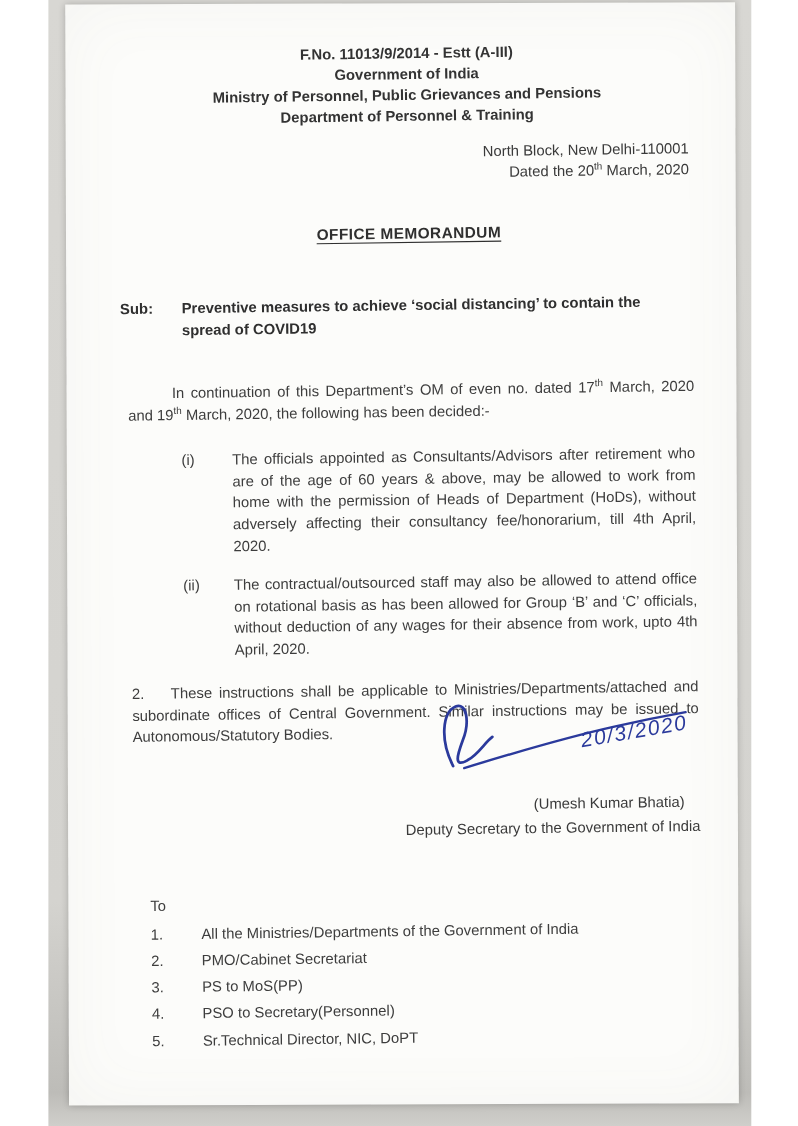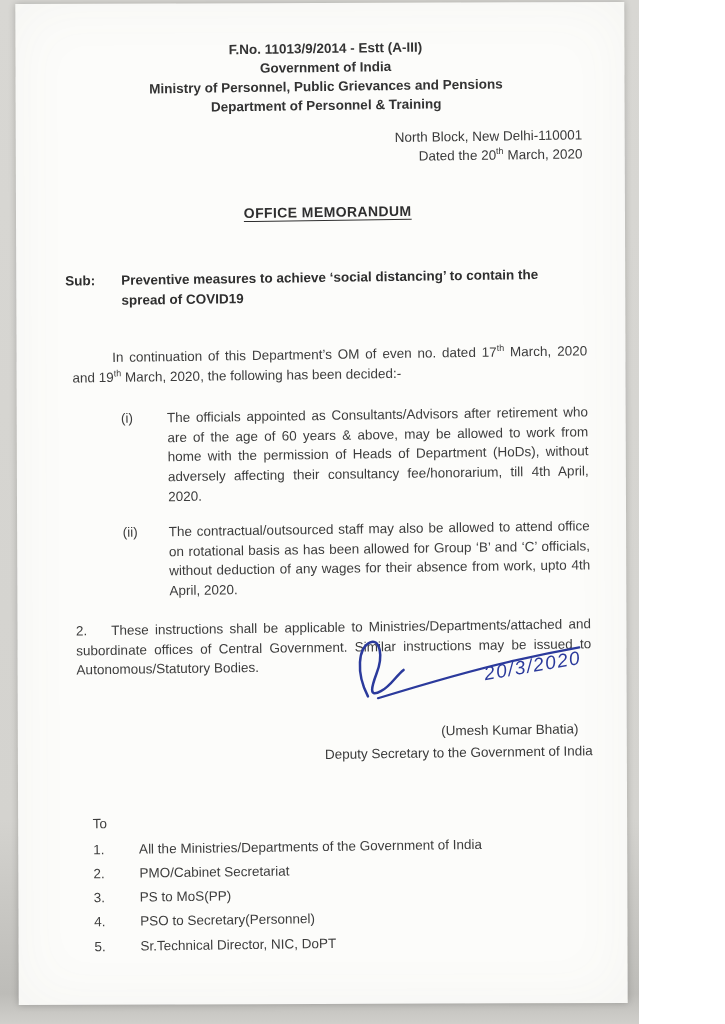--- a/index.html
+++ b/index.html
@@ -8,20 +8,21 @@
     width: 725px;
     height: 1024px;
     font-family: "Liberation Sans", "DejaVu Sans", sans-serif;
   }
   .scan {
     position: relative;
     width: 639px;
     height: 1024px;
     overflow: hidden;
     background: linear-gradient(180deg, #d8d7d3 0%, #d4d3cf 80%, #bdbcb8 97%, #d0cfcb 100%);
+    margin-left: 44px;
   }
   .page {
     position: absolute;
     top: 3px;
     left: 17px;
     right: 13px;
     bottom: 20px;
     background: #fcfcfa;
     transform: rotate(-0.2deg);
     box-shadow: 0 0 7px rgba(0,0,0,0.22), inset 0 0 60px rgba(120,115,100,0.05);

